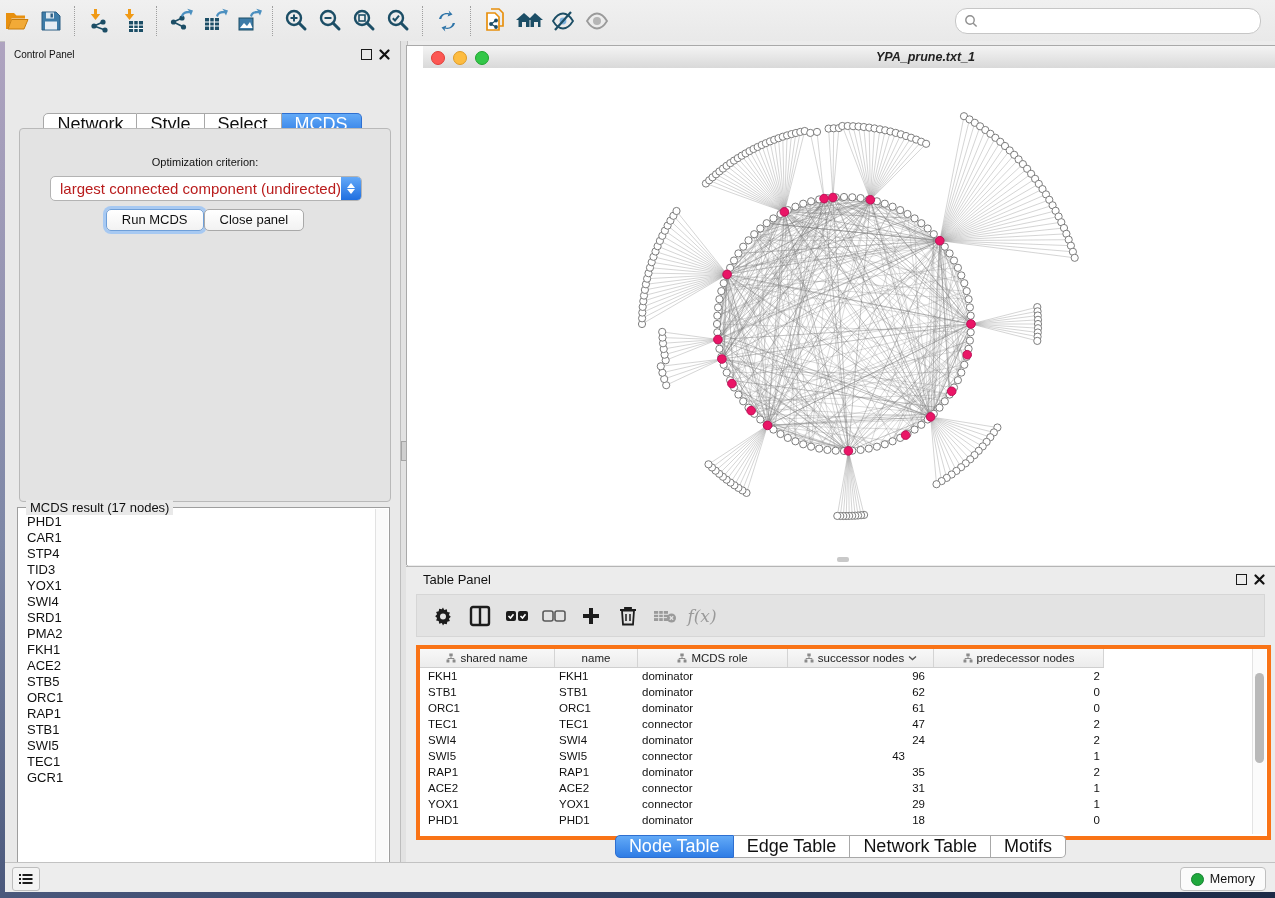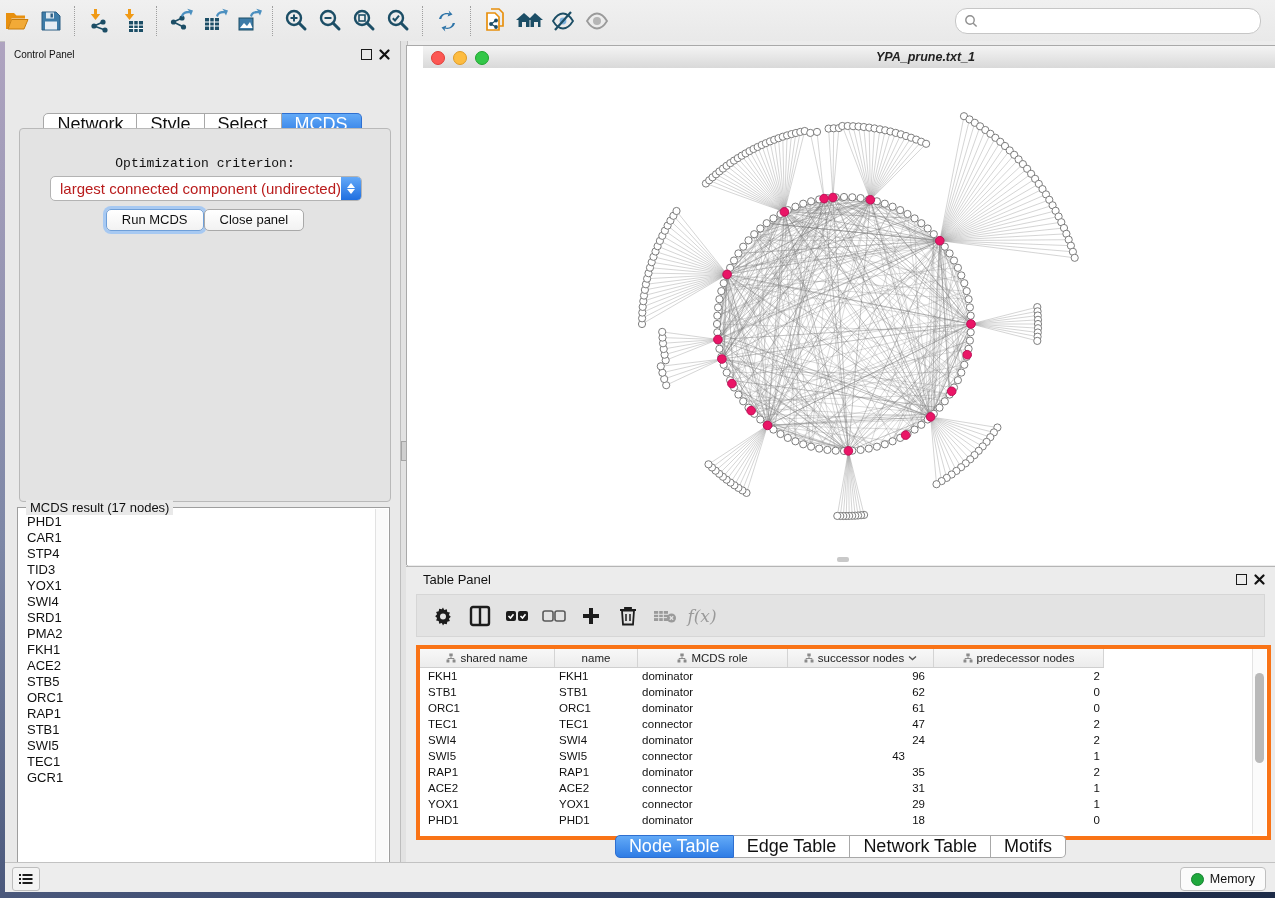--- a/index.html
+++ b/index.html
@@ -24,21 +24,21 @@
   .float-ic{width:9px;height:9px;border:1.5px solid #1a1a1a;background:transparent;}
   .seg-row{display:flex;}
   .seg{height:21px;line-height:21px;padding:0 13px;background:#fff;border:1px solid #a8a8a8;
     border-left:none;font-size:18px;color:#111;text-align:center;}
   .seg:first-child{border-left:1px solid #a8a8a8;border-radius:5px 0 0 5px;}
   .seg:last-child{border-radius:0 5px 5px 0;}
   .seg.active{background:linear-gradient(#63aaf7,#2e7ce5);border-color:#2e6fd0;color:#fff;}
   #cp-tabs{left:0;top:72px;width:395px;display:flex;justify-content:center;}
   #cp-content{left:14px;top:87px;width:370px;height:372px;background:#e3e3e3;
     border:1px solid #b9b9b9;border-radius:4px;}
-  #crit-label{left:0;top:27px;width:370px;text-align:center;font-size:13px;color:#111;font-family:Liberation Mono, monospace;}
+  #crit-label{left:0;top:27px;width:370px;text-align:center;font-size:11px;color:#111;}
   #crit-select{left:30px;top:47px;width:310px;height:23px;background:#fff;border:1px solid #b3b3b3;
     border-radius:5px;display:flex;align-items:center;overflow:hidden;}
   #crit-select .val{flex:1;font-size:15px;padding-left:9px;color:#b91c1c;white-space:nowrap;}
   #crit-select .cap{width:22px;height:23px;background:linear-gradient(#64a9f8,#1f6fe0);
     display:flex;flex-direction:column;align-items:center;justify-content:center;gap:1px;}
   .cap svg{display:block}
   #btn-row{left:0;top:80px;width:370px;display:flex;justify-content:center;align-items:center;}
   .pushbtn{height:22px;line-height:20px;padding:0 15px;background:linear-gradient(#ffffff,#f2f2f2);
     border:1px solid #a9a9a9;border-radius:5px;font-size:13px;color:#111;}
   .pushbtn.focused{box-shadow:0 0 0 3px #a7c9f2;border-color:#6f9fd8;}

